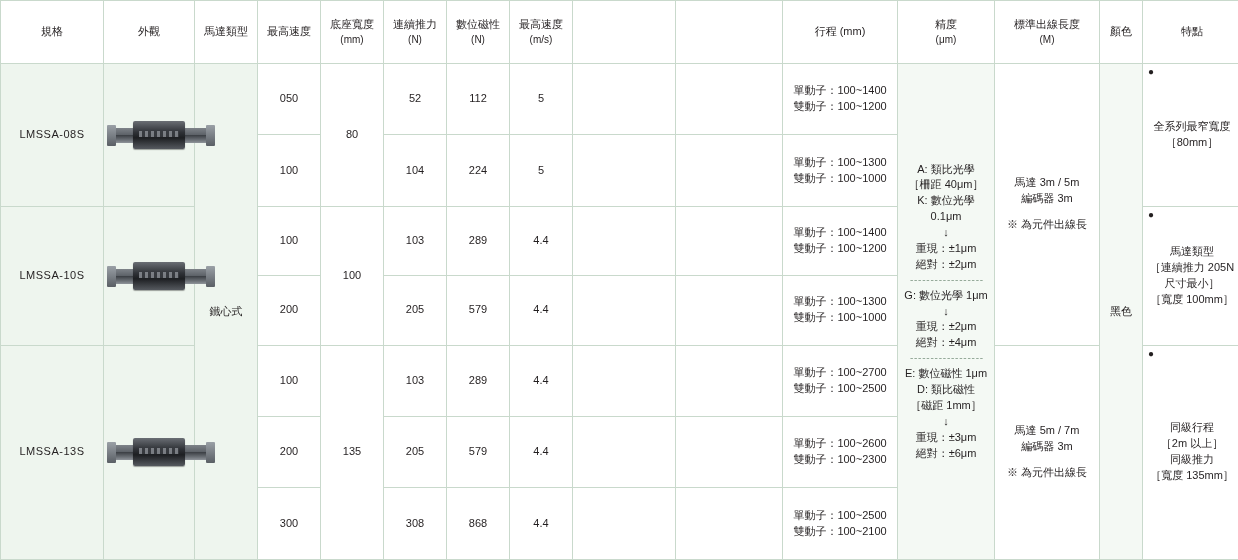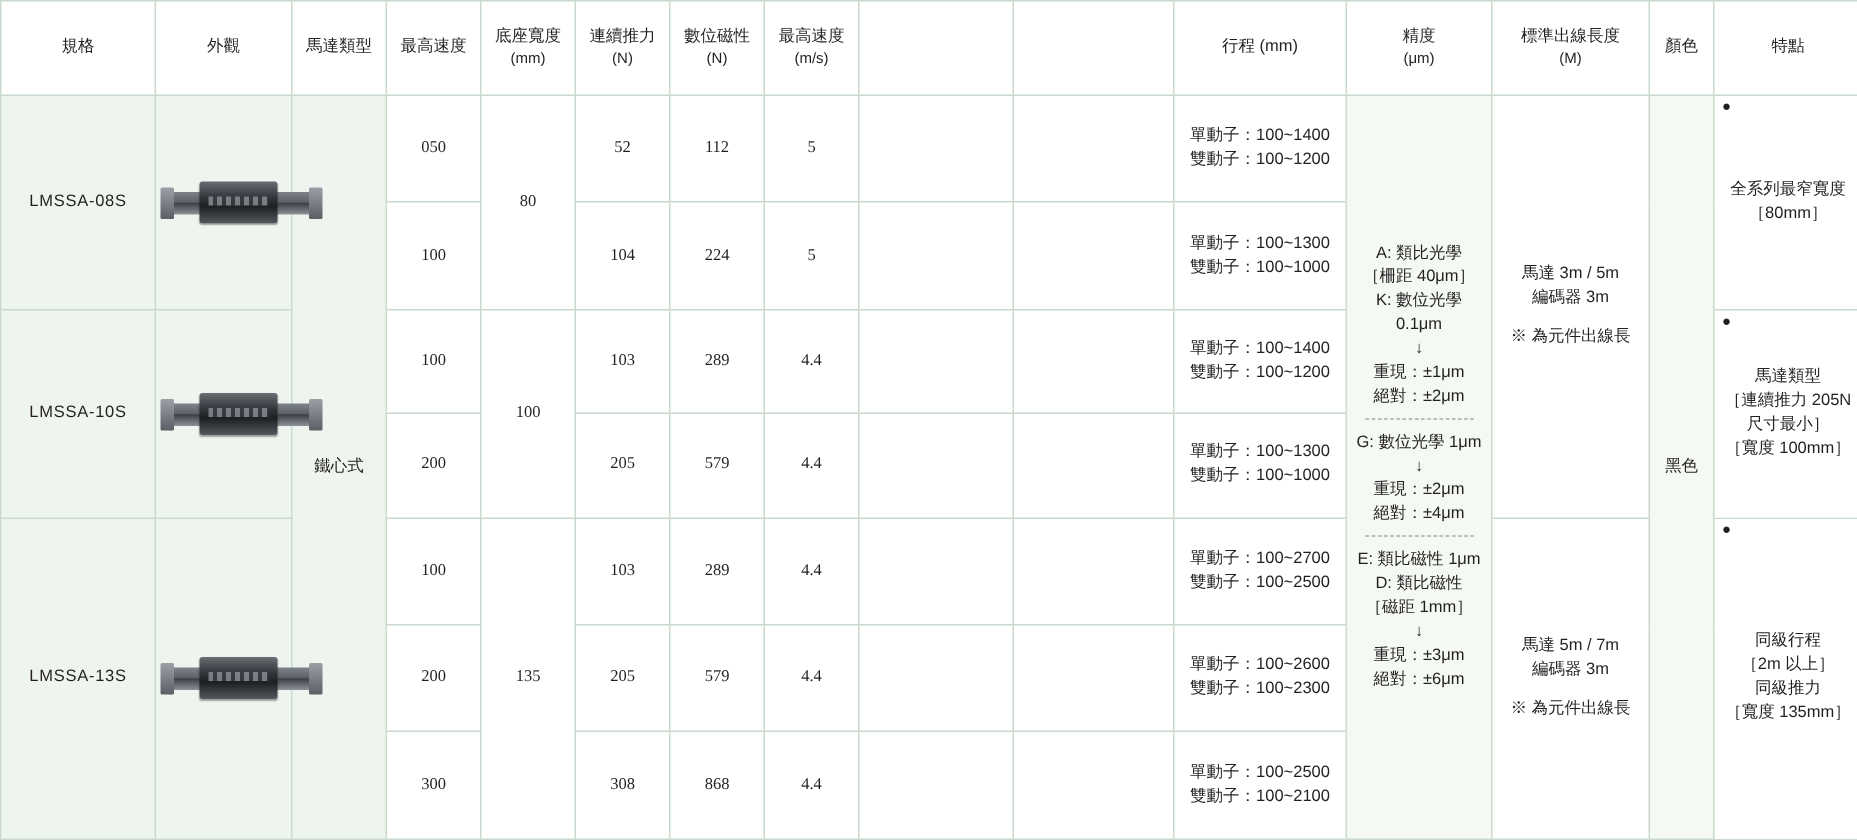--- a/index.html
+++ b/index.html
@@ -47,21 +47,20 @@
   .green-lighter { background: #f4f9f4; margin-left: 20px; }
   .white { background: #ffffff; }
   .model-cell {
     color: #2f7d43;
     font-size: 14px;
     font-weight: normal;
     letter-spacing: .5px;
   }
   .num {
     font-size: 12.5px;
-    font-family: Liberation Serif, serif;
   }
   .stroke-cell {
     font-size: 10.5px;
     line-height: 1.7;
     white-space: nowrap;
   }
   .acc-cell {
     font-size: 10.5px;
     line-height: 1.75;
     text-align: center;
@@ -230,21 +229,21 @@
         <div>K: 數位光學 0.1μm</div>
         <div>↓</div>
         <div>重現：±1μm</div>
         <div>絕對：±2μm</div>
         <div class="dash">- - - - - - - - - - - - - - - - - -</div>
         <div>G: 數位光學 1μm</div>
         <div>↓</div>
         <div>重現：±2μm</div>
         <div>絕對：±4μm</div>
         <div class="dash">- - - - - - - - - - - - - - - - - -</div>
-        <div>E: 類比磁性 1μm</div>
+        <div>E: 數位磁性 1μm</div>
         <div>D: 類比磁性</div>
         <div>［磁距 1mm］</div>
         <div>↓</div>
         <div>重現：±3μm</div>
         <div>絕對：±6μm</div>
       </td>
       <td class="white cable-cell" rowspan="4">
         <div>馬達 3m / 5m</div>
         <div>編碼器 3m</div>
         <div style="height:10px"></div>

